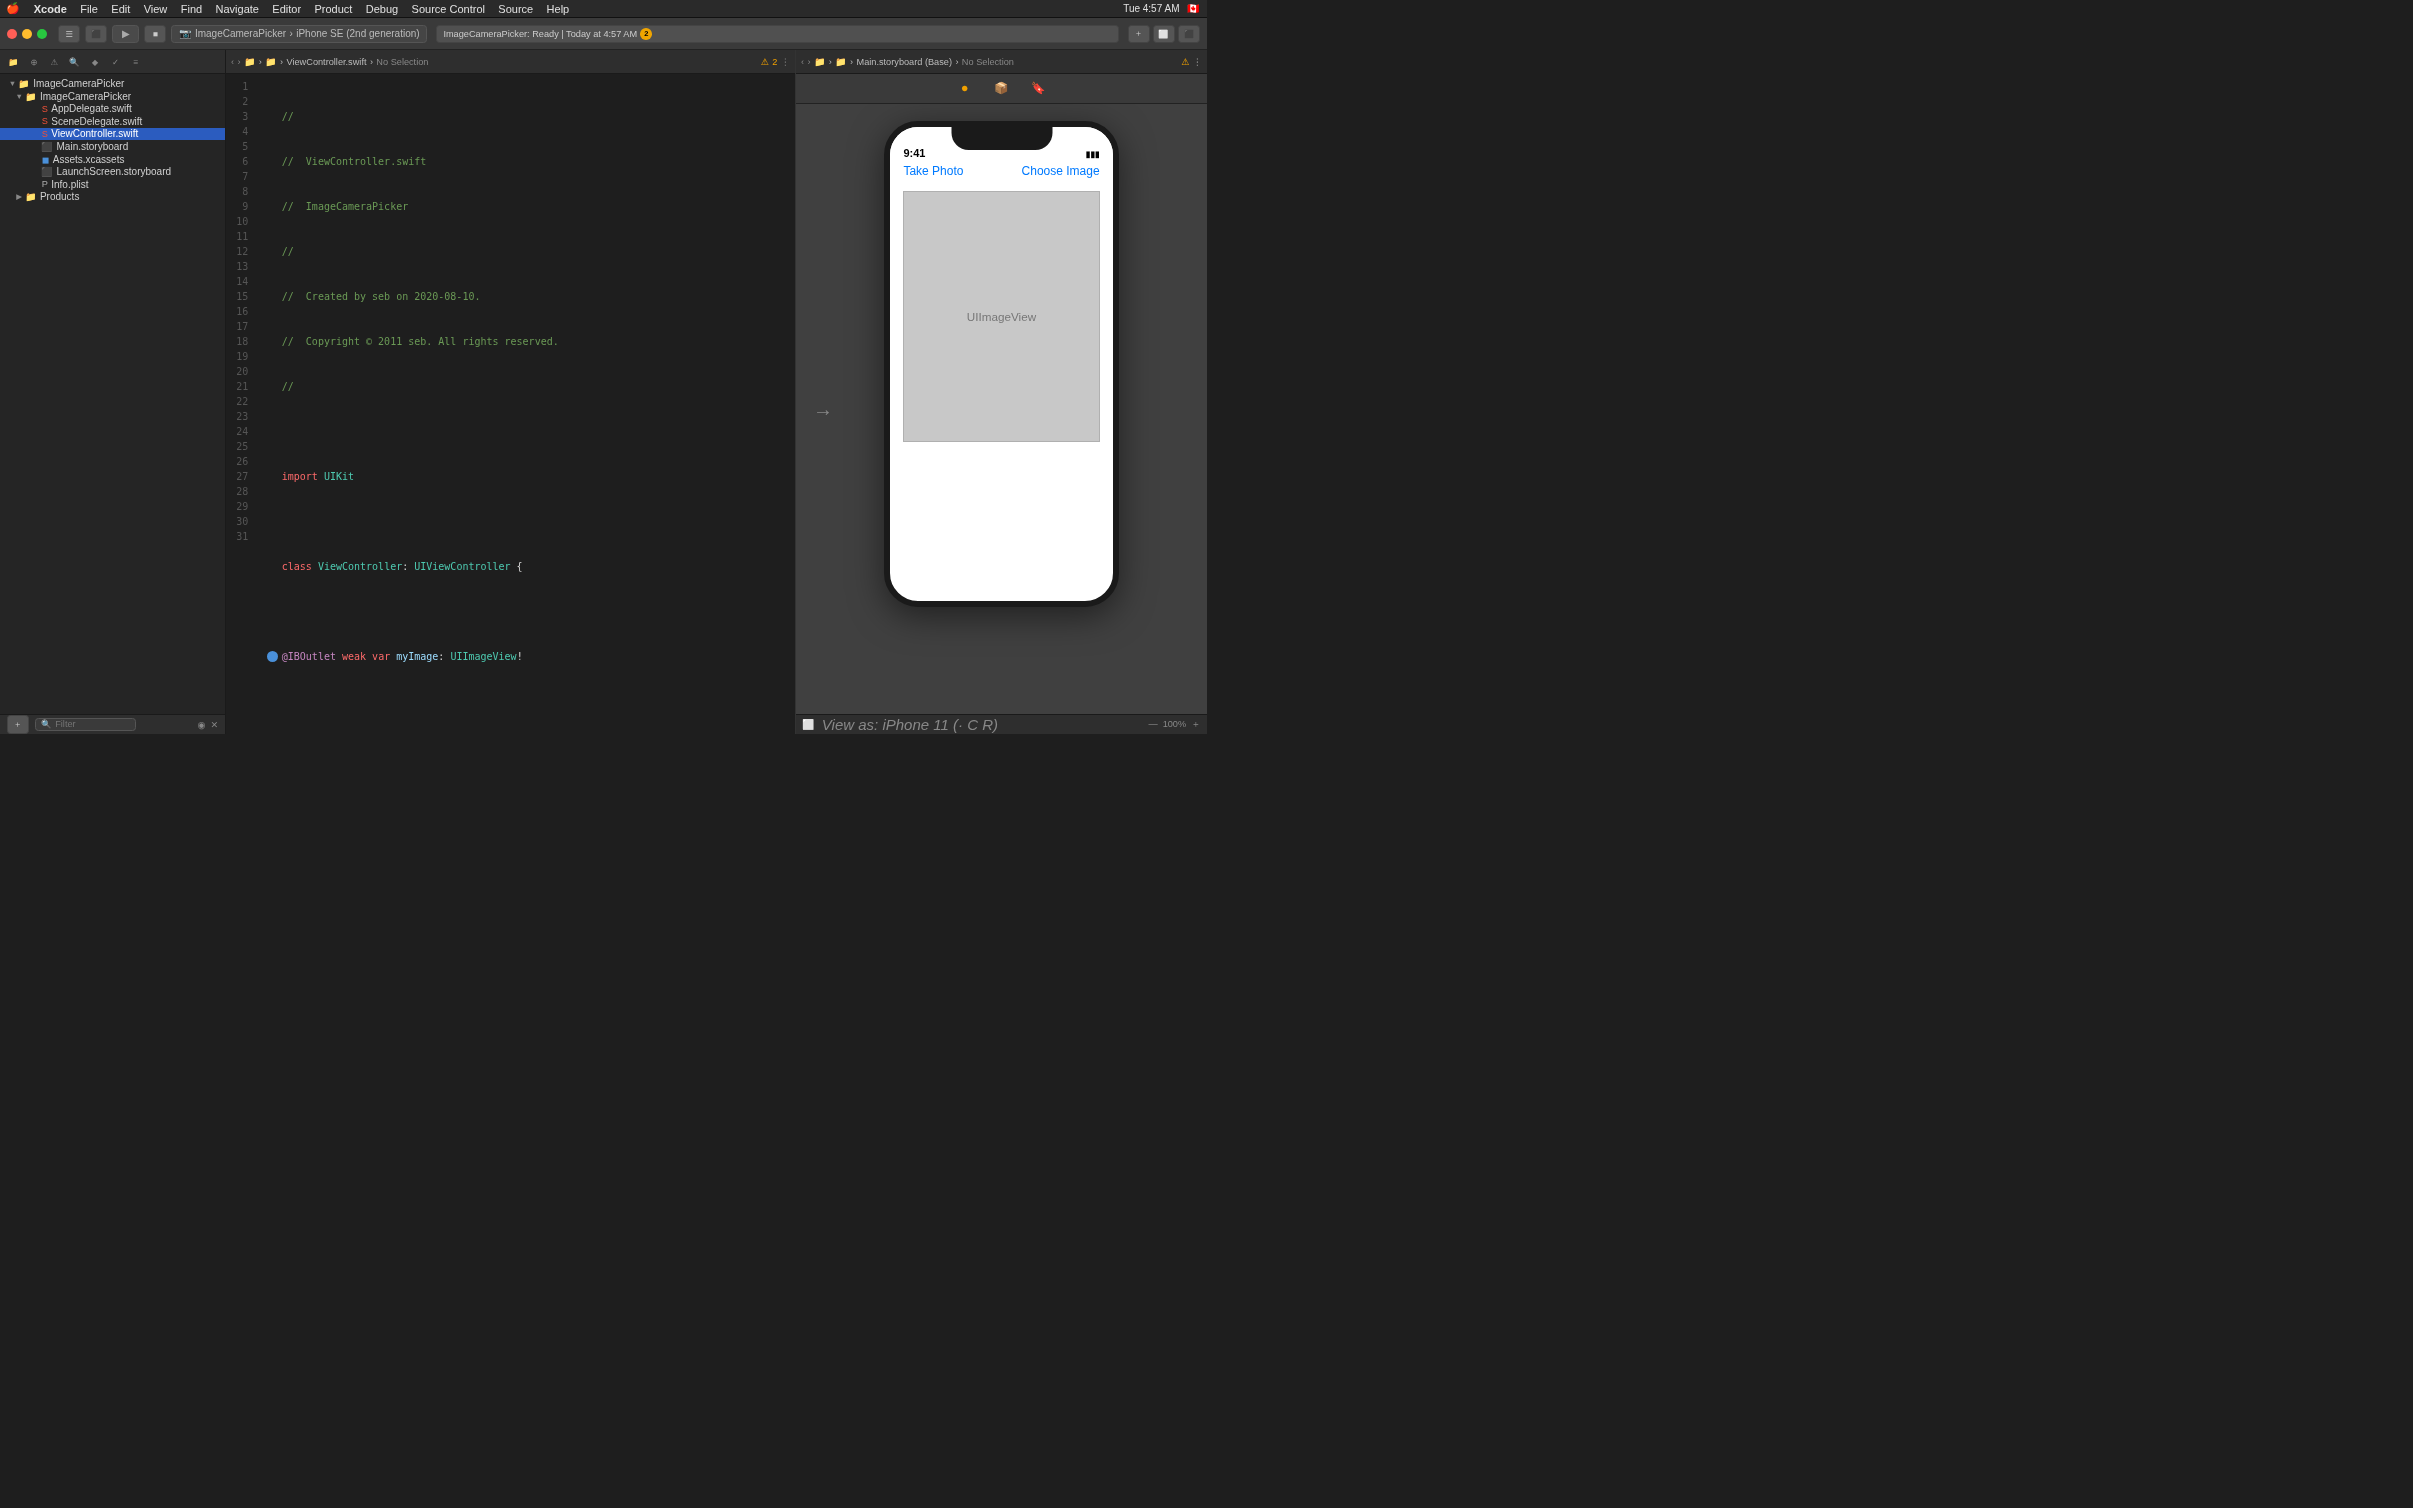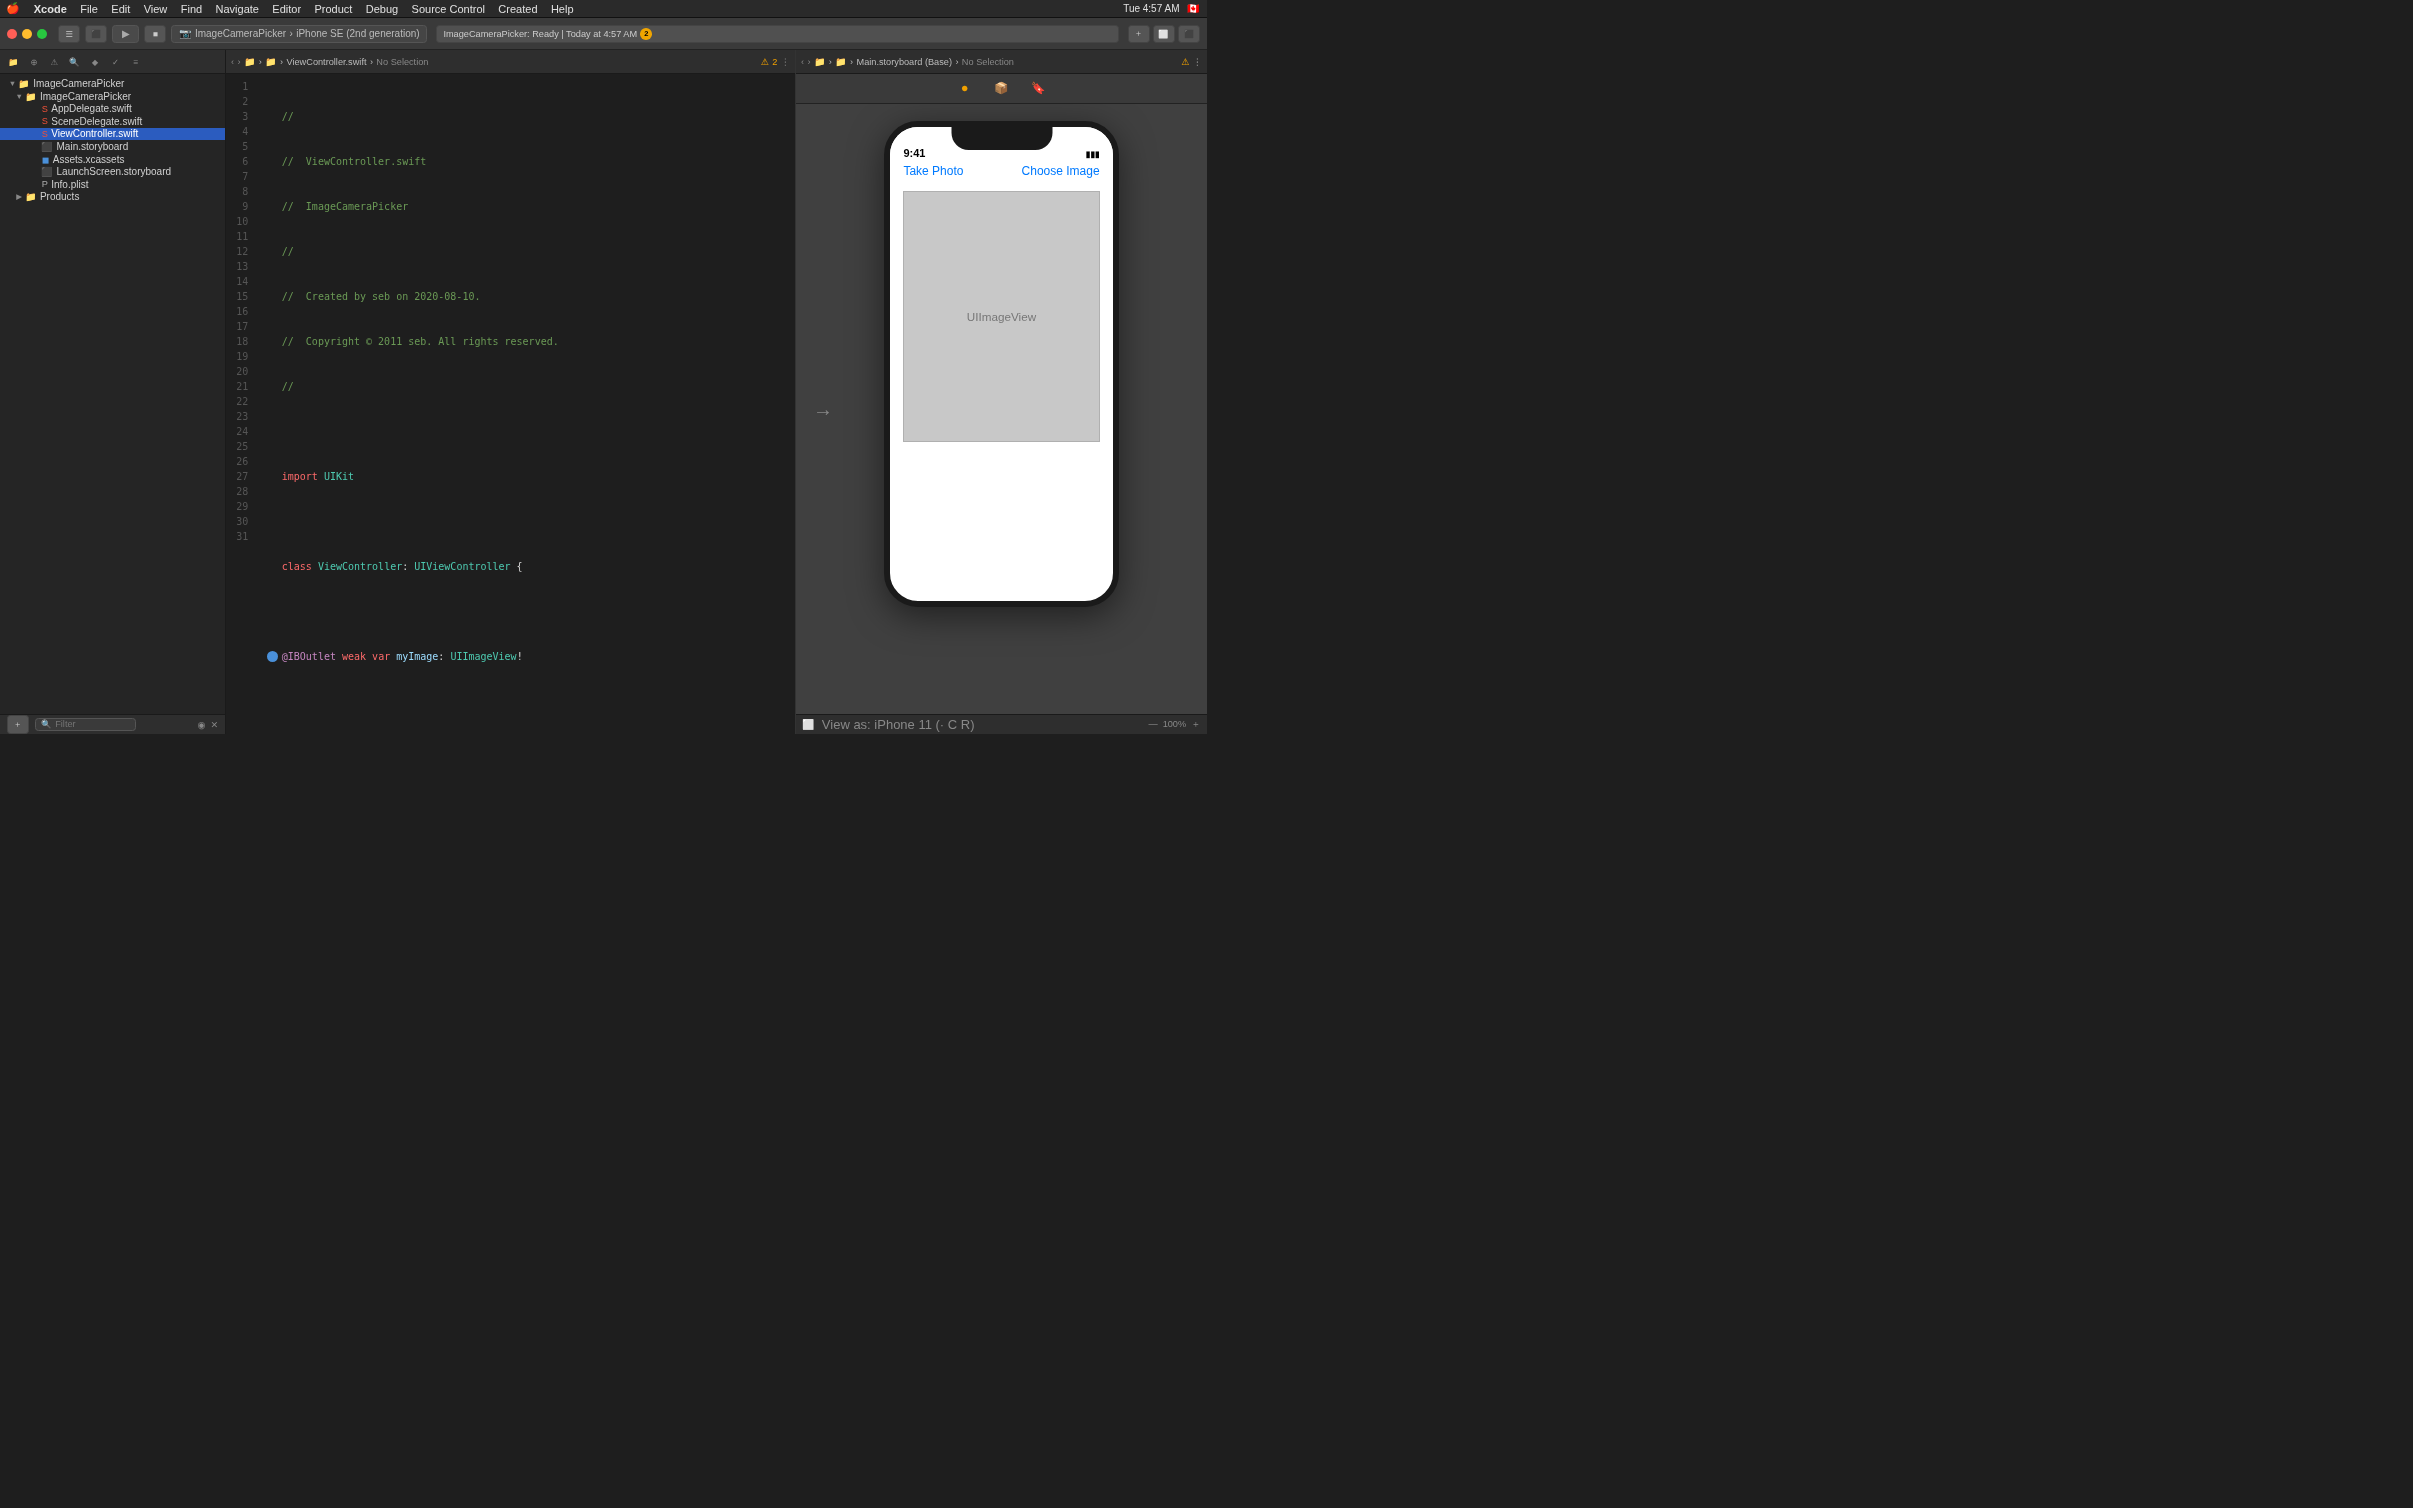--- a/index.html
+++ b/index.html
@@ -374,40 +374,41 @@
       display: flex;
       align-items: center;
       padding: 0 6.7px;
       gap: 6.7px;
       font-size: 9.2px;
       color: #888;
     }
     .ib-view-as {
       display: flex; align-items: center; gap: 3.4px;
       color: #888;
-      font-size: 13px;
+      font-size: 15px;
+      font-style: italic;
     }
     .ib-zoom { margin-left: auto; display: flex; align-items: center; gap: 5px; }
   </style>
 </head>
 <body>
 
 <div class="menu-bar">
   <span class="menu-bar-item">🍎</span>
   <span class="menu-bar-item bold">Xcode</span>
   <span class="menu-bar-item">File</span>
   <span class="menu-bar-item">Edit</span>
   <span class="menu-bar-item">View</span>
   <span class="menu-bar-item">Find</span>
   <span class="menu-bar-item">Navigate</span>
   <span class="menu-bar-item">Editor</span>
   <span class="menu-bar-item">Product</span>
   <span class="menu-bar-item">Debug</span>
   <span class="menu-bar-item">Source Control</span>
-  <span class="menu-bar-item">Created</span>
+  <span class="menu-bar-item">Source</span>
   <span class="menu-bar-item">Help</span>
   <div class="menu-bar-right">
     <span>Tue 4:57 AM</span>
     <span>🇨🇦</span>
   </div>
 </div>
 
 <div class="toolbar">
   <div class="traffic-lights">
     <div class="traffic-light tl-red"></div>

